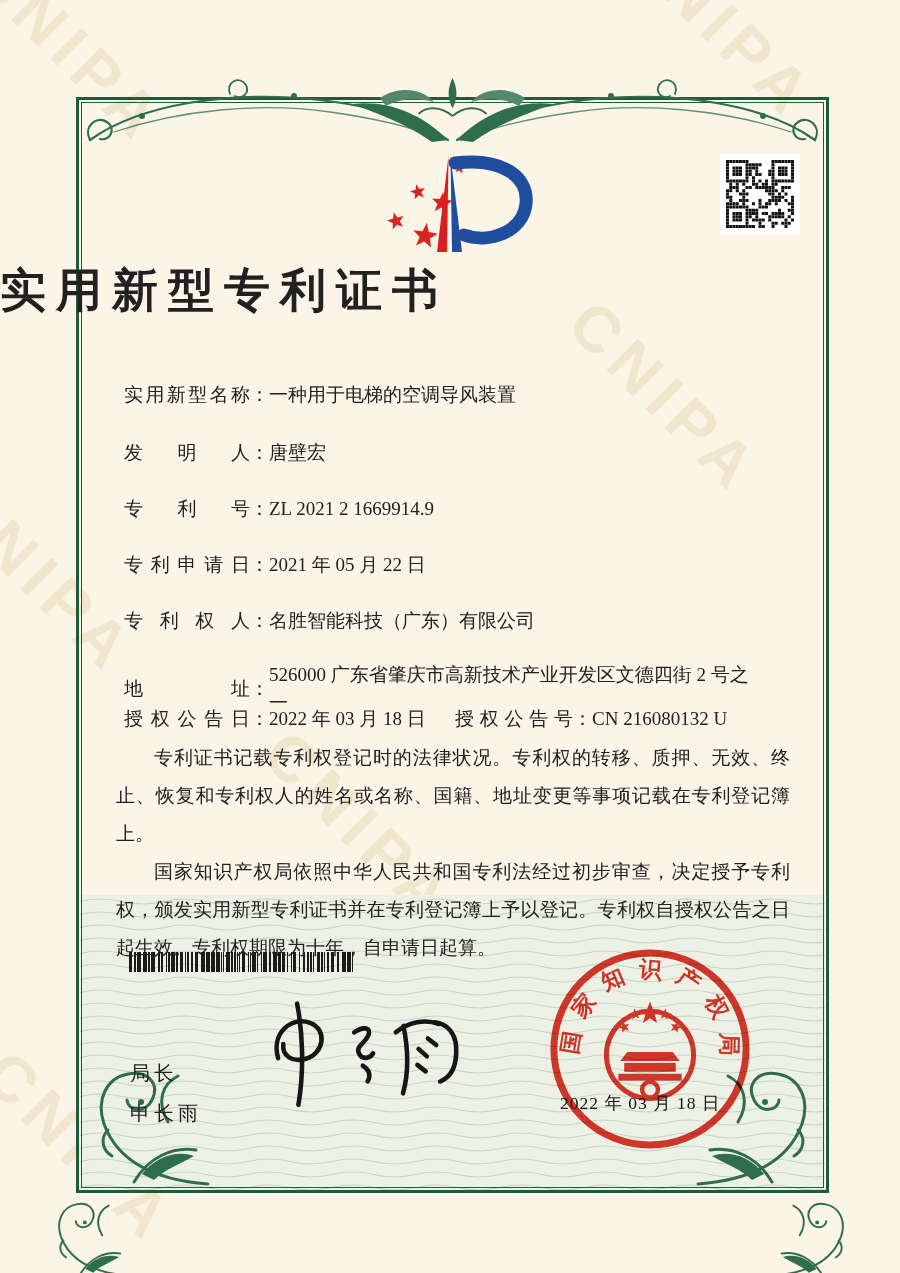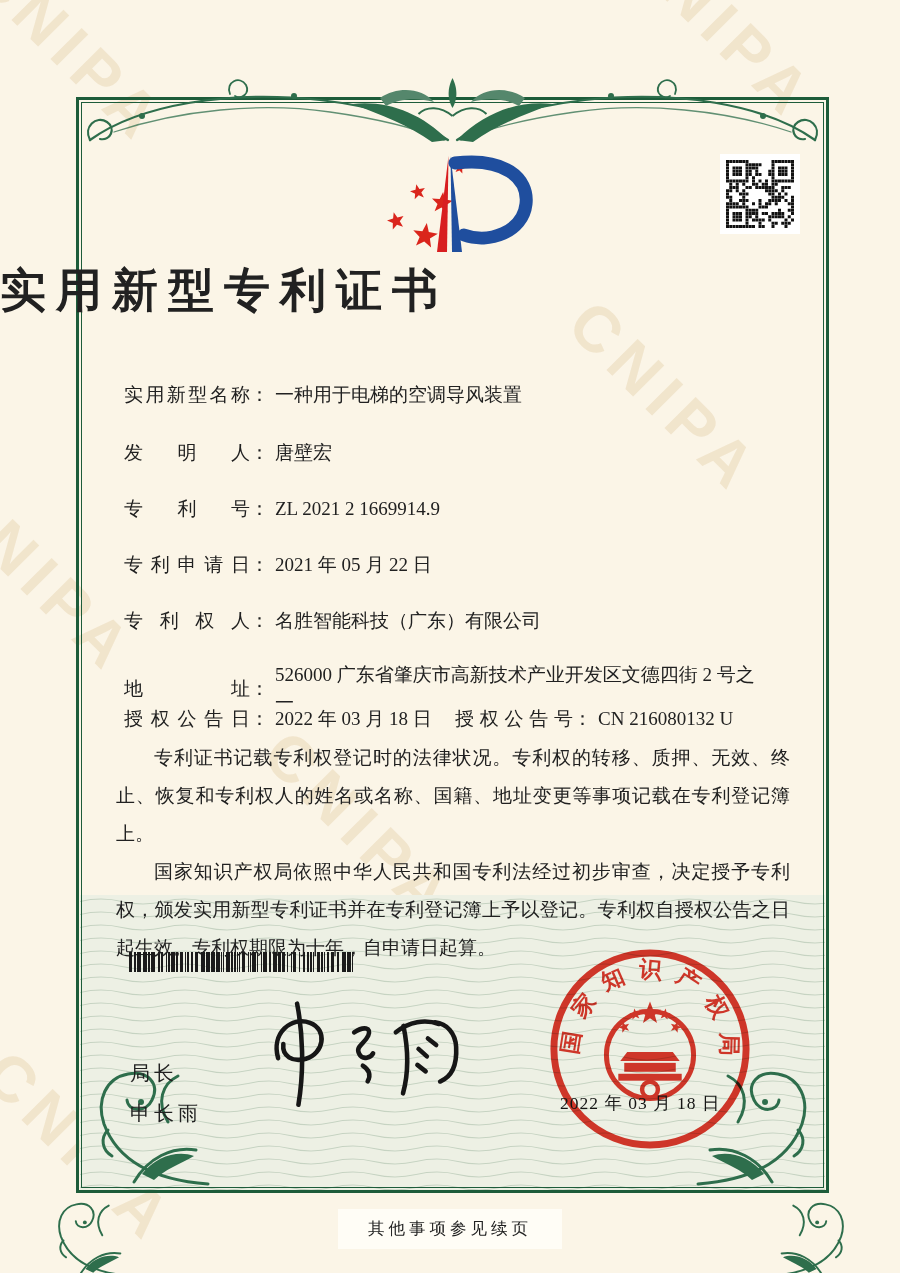--- a/index.html
+++ b/index.html
@@ -25,21 +25,21 @@
   
   .waves{position:absolute;left:80px;top:895px;z-index:1;}
   .ornament{position:absolute;z-index:2;pointer-events:none;}
   
   .content{position:absolute;z-index:3;}
   .cert-no{left:118px;top:150px;font-size:20px;letter-spacing:1.5px;}
   .title{left:0;right:12px;top:260px;text-align:left;font-size:46px;font-weight:700;letter-spacing:10px;}
   .row{left:124px;font-size:19px;display:flex;align-items:center;line-height:28px;}
   .lbl{display:inline-block;width:126px;text-align:justify;text-align-last:justify;}
   .lbl2{display:inline-block;width:118px;text-align:justify;text-align-last:justify;}
-  .val{margin-left:6px;white-space:pre-line;}
+  .val{white-space:pre-line;}
   .grant-second{position:absolute;left:331px;top:0;display:flex;}
   .paras{left:116px;top:739px;width:674px;font-size:19px;line-height:38px;text-align:justify;}
   .paras p{margin:0;text-indent:2em;}
   .bureau{left:130px;font-size:20px;letter-spacing:4px;margin-top:32px;}
   .signature{left:260px;top:992px;z-index:4;}
   .seal-wrap{left:545px;top:944px;z-index:3;opacity:.93;mix-blend-mode:multiply;}
   .seal-date{left:560px;top:1091px;font-size:17.5px;letter-spacing:1px;z-index:4;color:#151515;}
   .page-num{left:0;right:0;top:1160px;text-align:center;font-size:16px;letter-spacing:2px;}
   .note{
     left:50%;top:1209px;transform:translateX(-50%);
@@ -530,15 +530,14 @@
           </g>
         <path d="M76,118 h60 l-7,-9 h-46 Z"></path>
         <rect x="80" y="120" width="52" height="9"></rect>
         <rect x="74" y="131" width="64" height="7"></rect>
         <circle cx="106" cy="147" r="8" fill="none" stroke="#dc2a1d" stroke-width="4.5"></circle>
       </g>
     </svg>
   </div>
   <div class="content seal-date abs">2022 年 03 月 18 日</div>
 
-  <div class="content note abs">其他事项参见续页</div>
 
 </div>
 
 </body></html>

